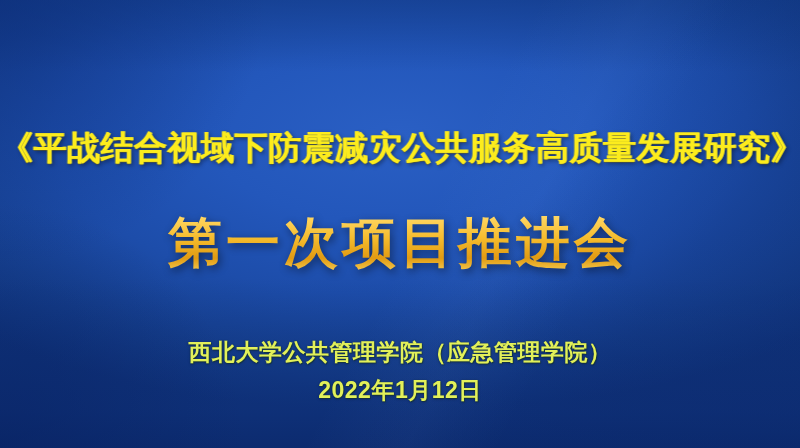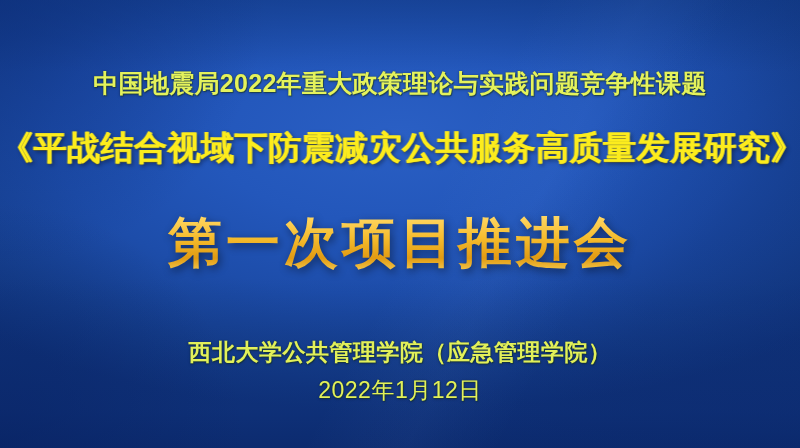--- a/index.html
+++ b/index.html
@@ -139,21 +139,21 @@
     text-shadow:
        0 0 1px rgba(40,70,20,0.5),
        1px 1px 0 rgba(30,60,15,0.40),
        0 1px 3px rgba(0,0,0,0.33);
   }
 
   
   .date-line {
     top: 379px;
     font-size: 23px;
-    font-weight: 400;
+    font-weight: 700;
     letter-spacing: 0.5px;
     color: #e2f05a;
     text-shadow:
        0 0 1px rgba(40,70,20,0.5),
        1px 1px 0 rgba(30,60,15,0.40),
        0 1px 3px rgba(0,0,0,0.33);
   }
 </style>
 </head>
 <body>
@@ -162,21 +162,20 @@
 
   <div class="bg-layer bg-radial"></div>
   <div class="bg-layer bg-vert"></div>
   <div class="bg-layer bg-corner-tl"></div>
   <div class="bg-layer bg-corner-bl"></div>
   <div class="bg-layer bg-diag"></div>
   <div class="bg-layer bg-diag2"></div>
 
   <div class="content">
 
-    <div class="line program-line">中国地震局2022年重大政策理论与实践问题竞争性课题</div>
 
     <div class="line project-title">《平战结合视域下防震减灾公共服务高质量发展研究》</div>
 
     <div class="line org-line">西北大学公共管理学院（应急管理学院）</div>
 
     <div class="line main-title">第一次项目推进会</div>
 
     <div class="line date-line">2022年1月12日</div>
 
   </div>

